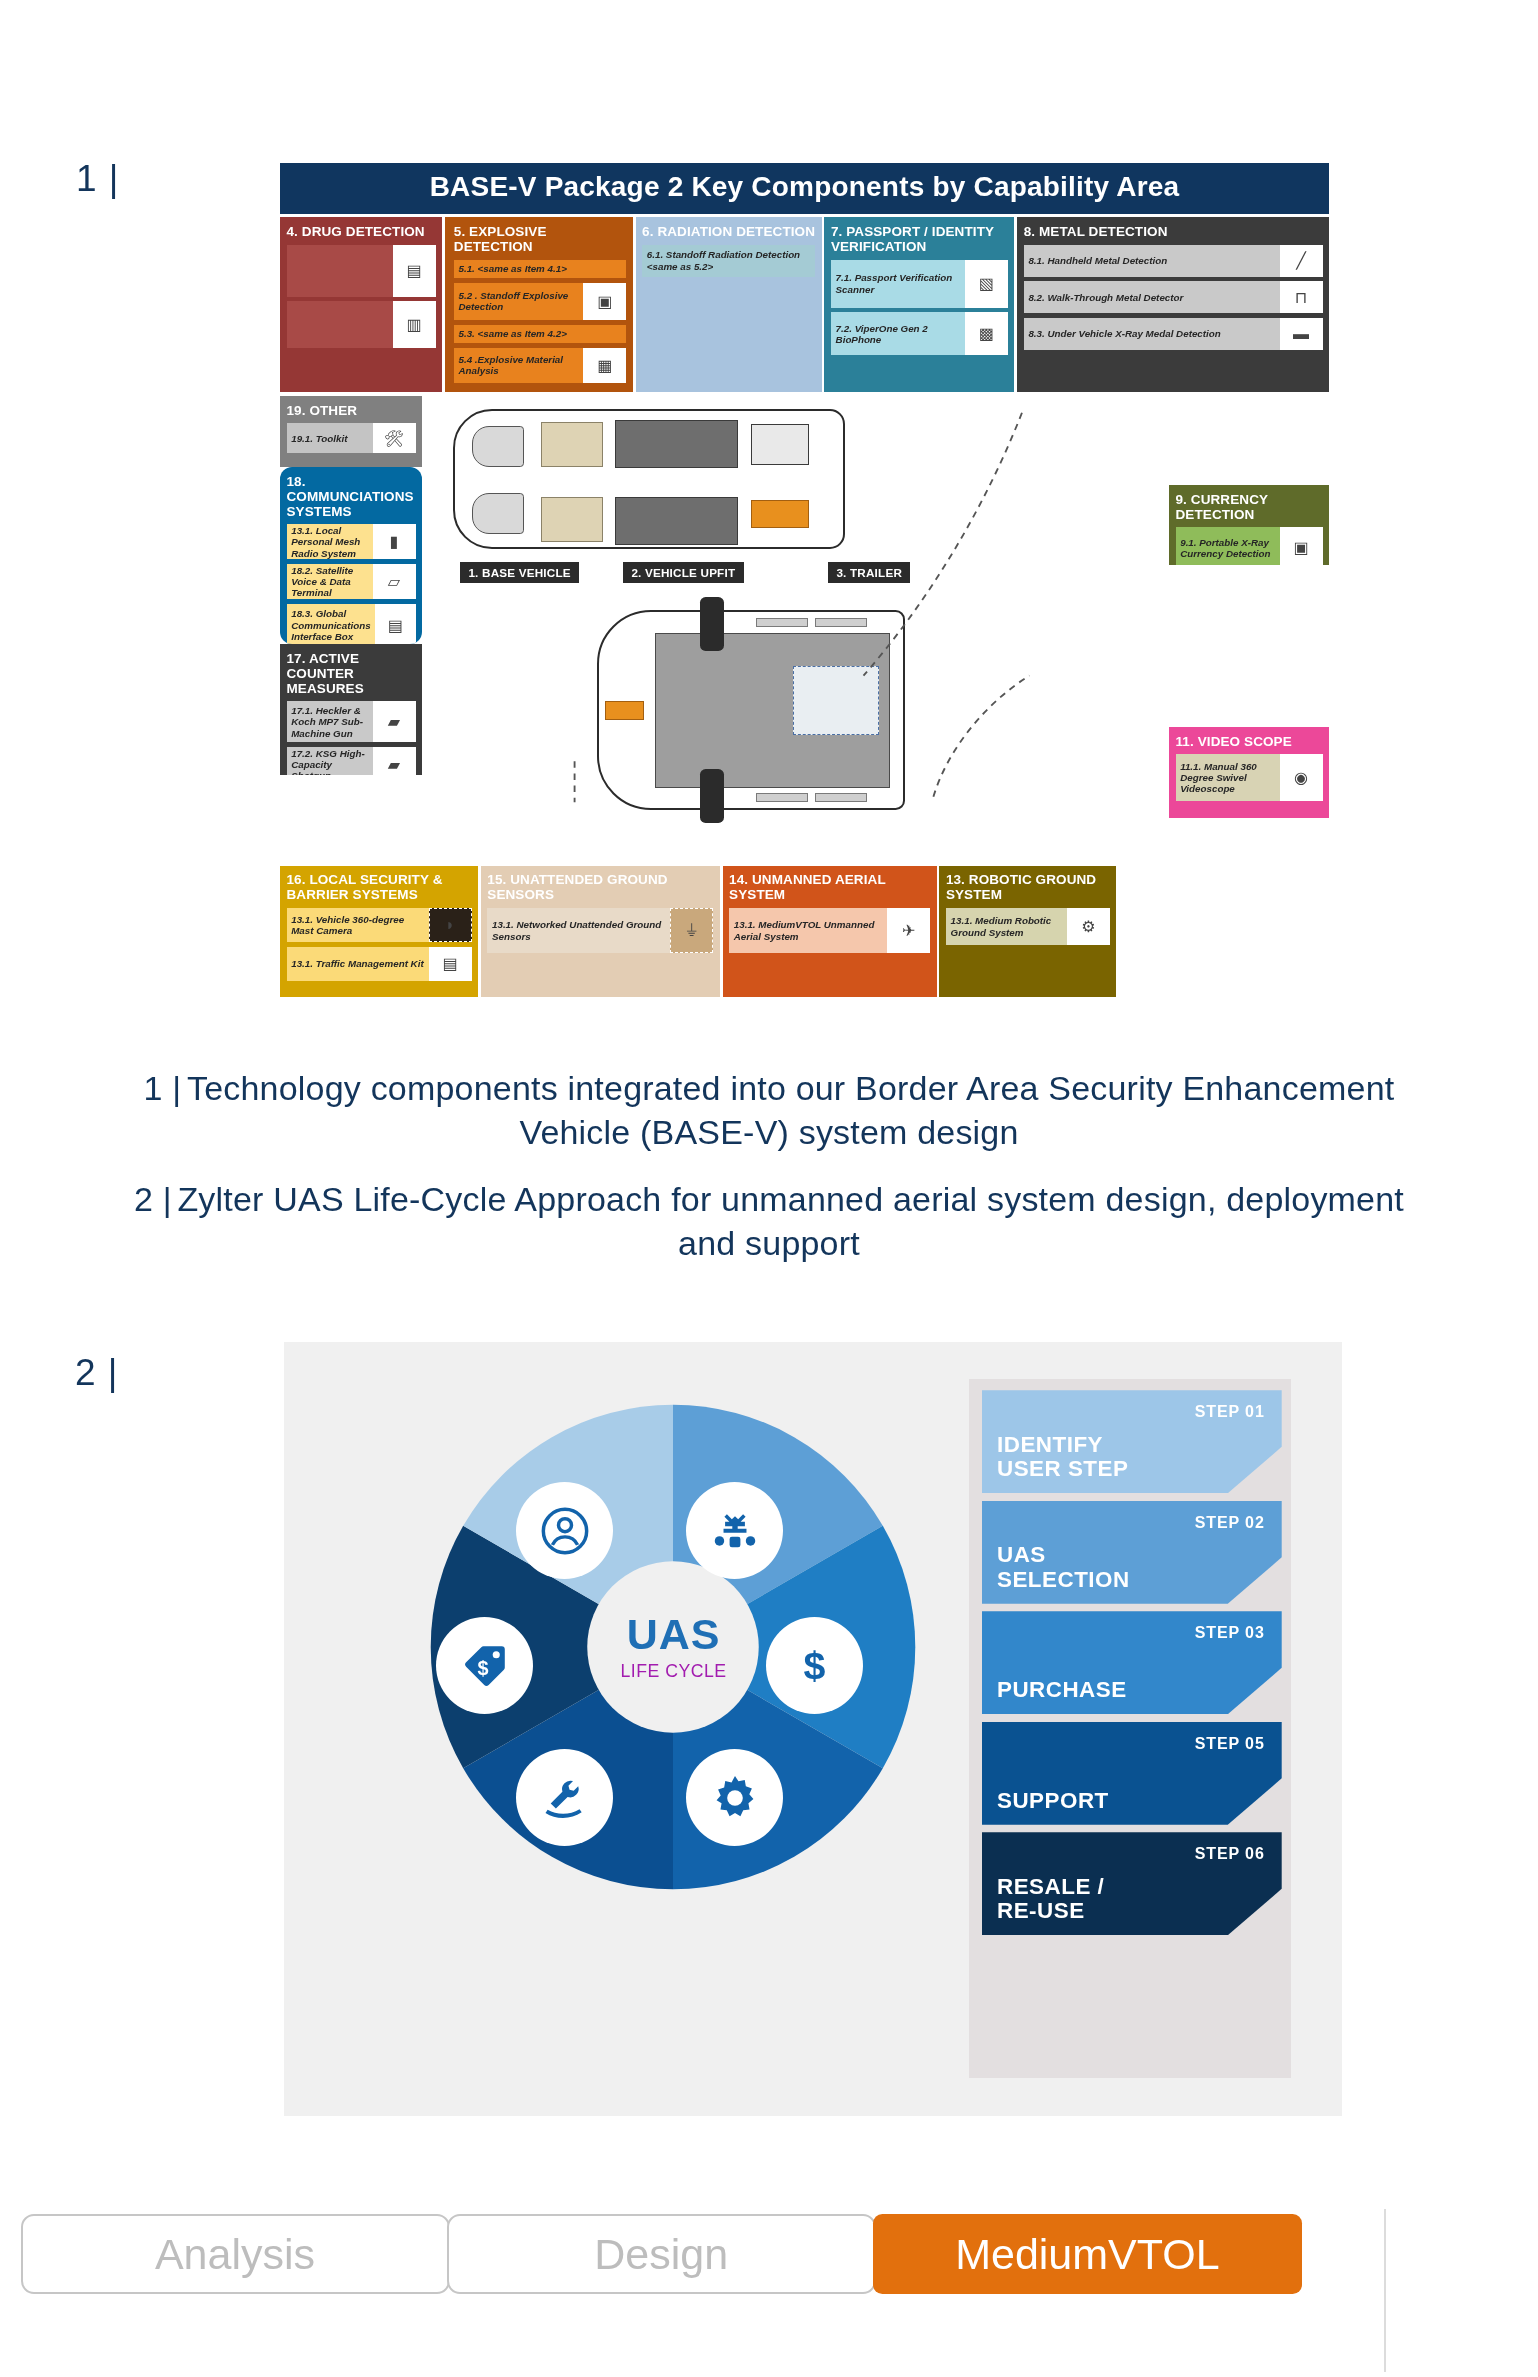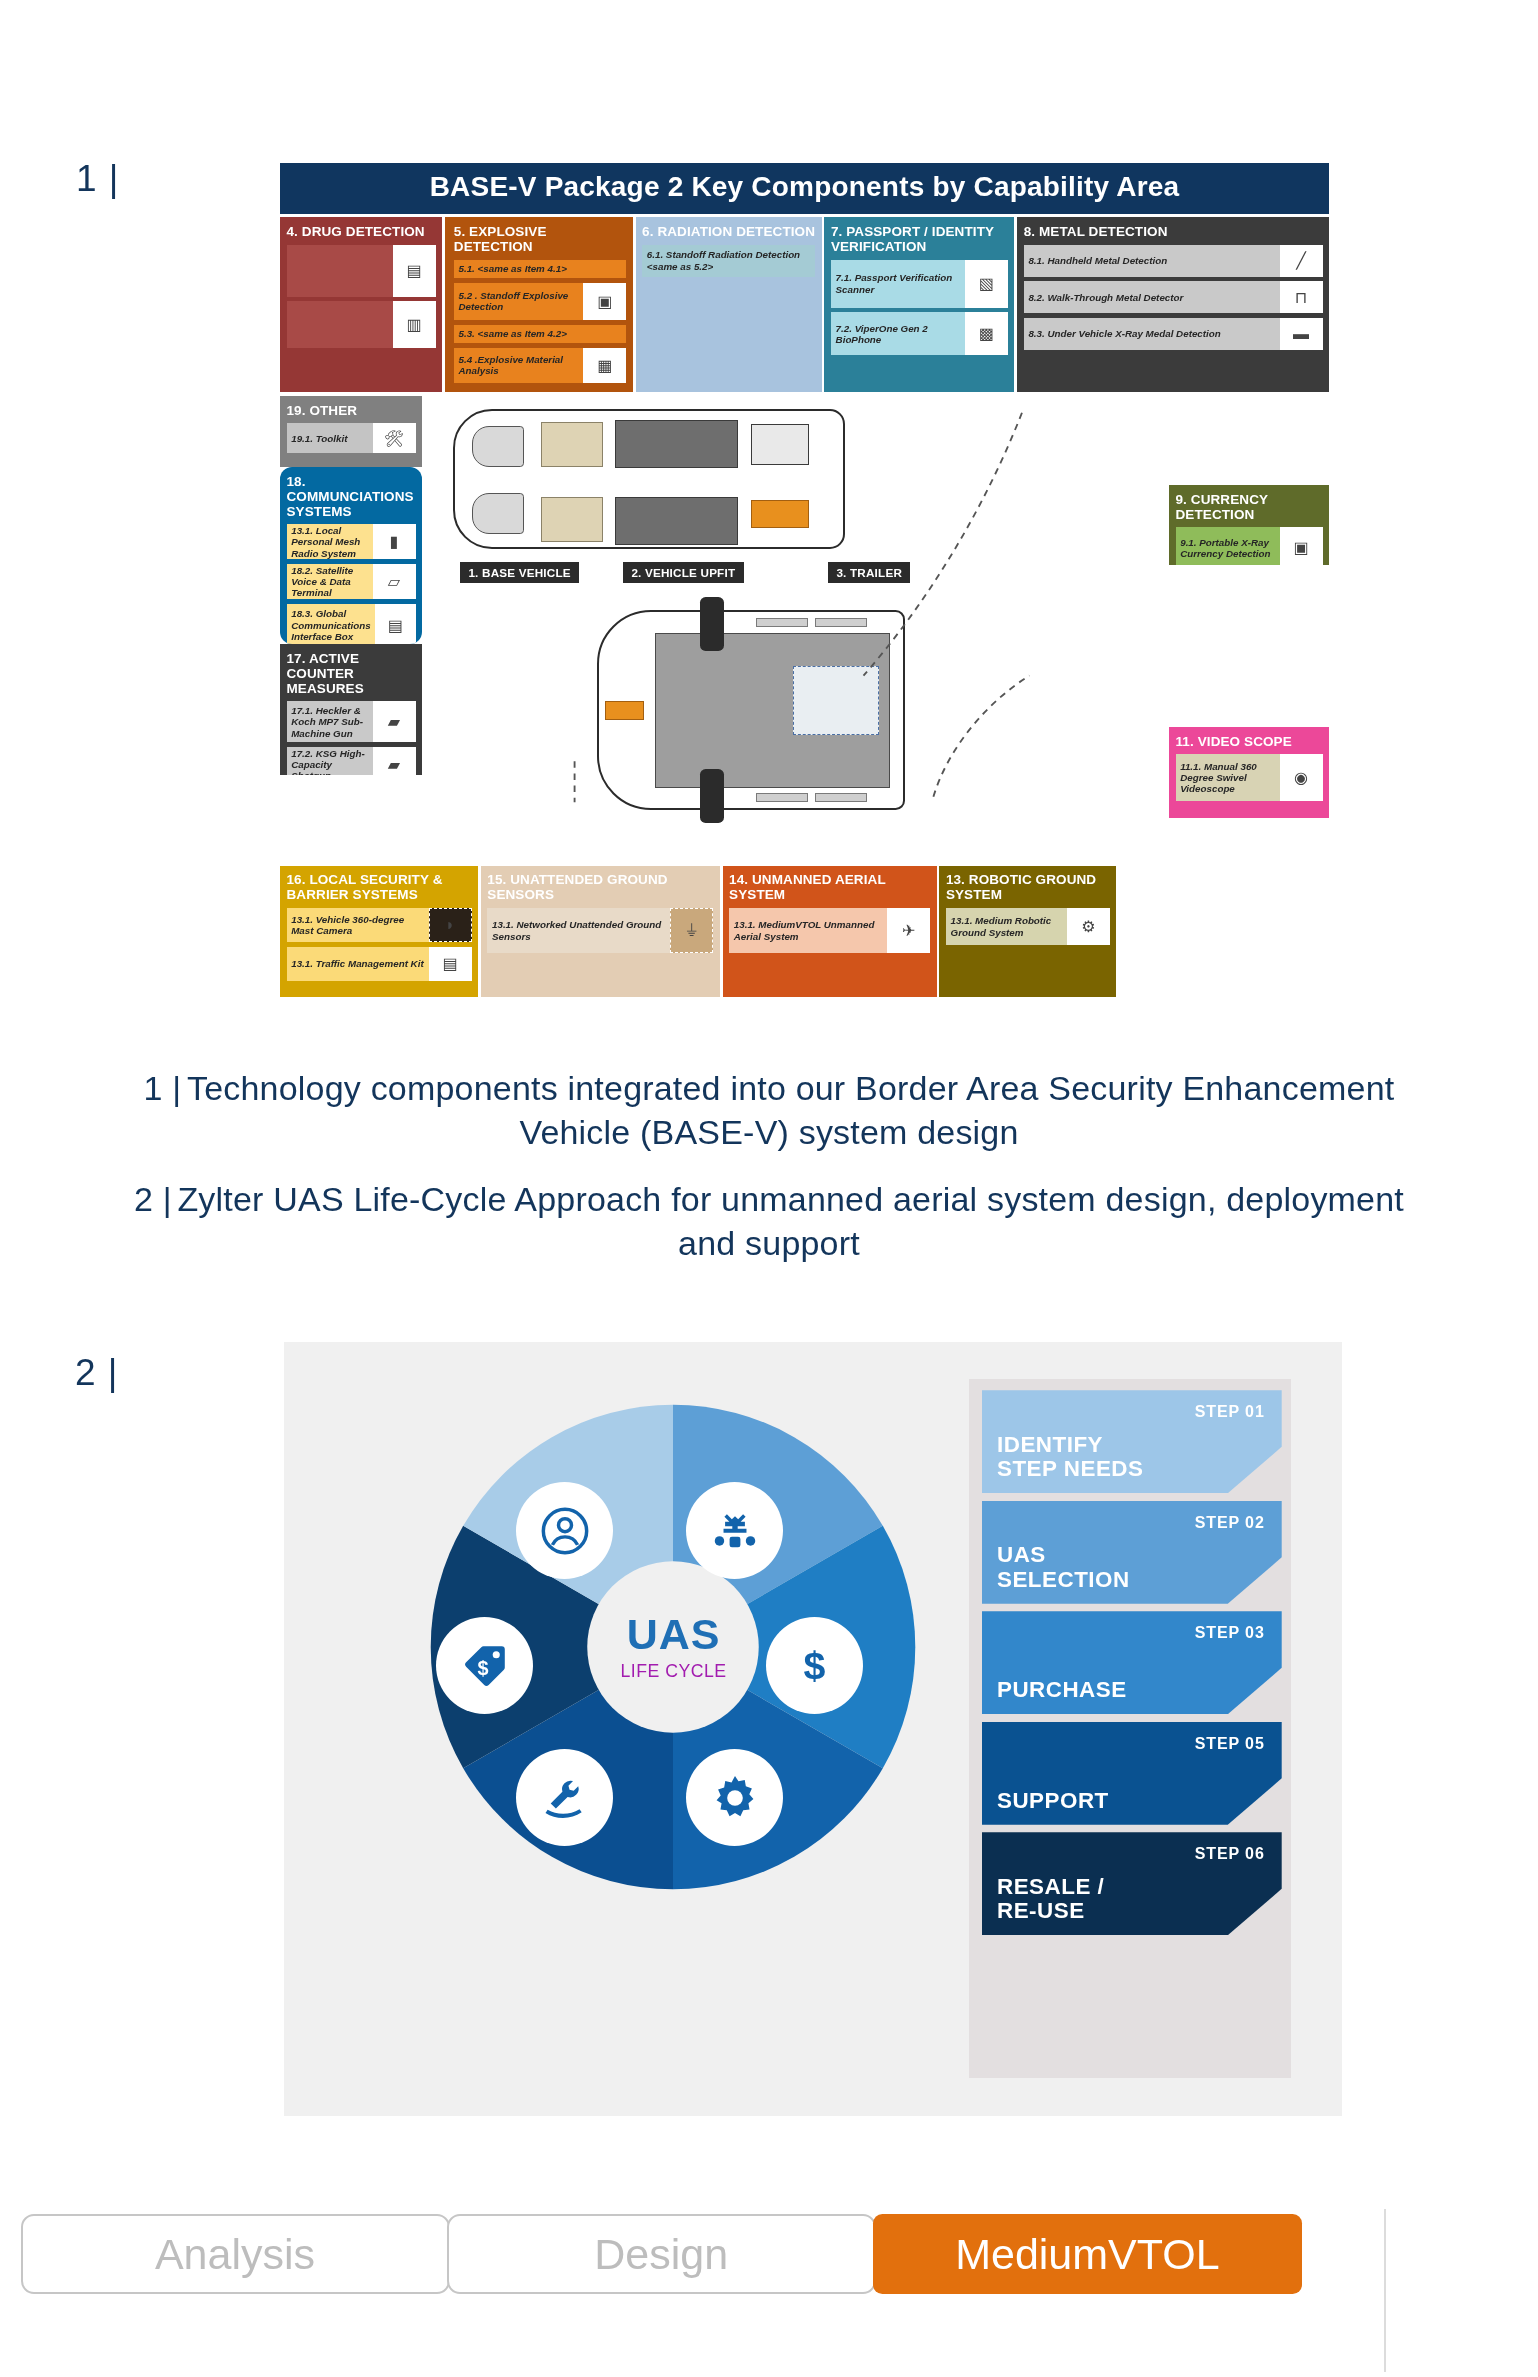--- a/index.html
+++ b/index.html
@@ -482,21 +482,21 @@
         <circle cx="17.4" cy="6.6" r="1.7" fill="#ffffff"></circle>
         <text x="11" y="16.5" text-anchor="middle" font-size="9.5" font-weight="bold" fill="#ffffff" font-family="Liberation Sans, sans-serif">$</text>
       </svg>
     </div>
   </div>
 
   <div id="steps">
     <div class="step" style="background:#9dc6e8;">
       <div class="step-n">STEP 01</div>
       <div class="step-l" style="white-space:pre-line;">IDENTIFY
-STEP NEEDS</div>
+USER STEP</div>
     </div>
     <div class="step" style="background:#5d9fd6;">
       <div class="step-n">STEP 02</div>
       <div class="step-l" style="white-space:pre-line;">UAS
 SELECTION</div>
     </div>
     <div class="step" style="background:#3287cb;">
       <div class="step-n">STEP 03</div>
       <div class="step-l" style="white-space:pre-line;">PURCHASE</div>
     </div>

